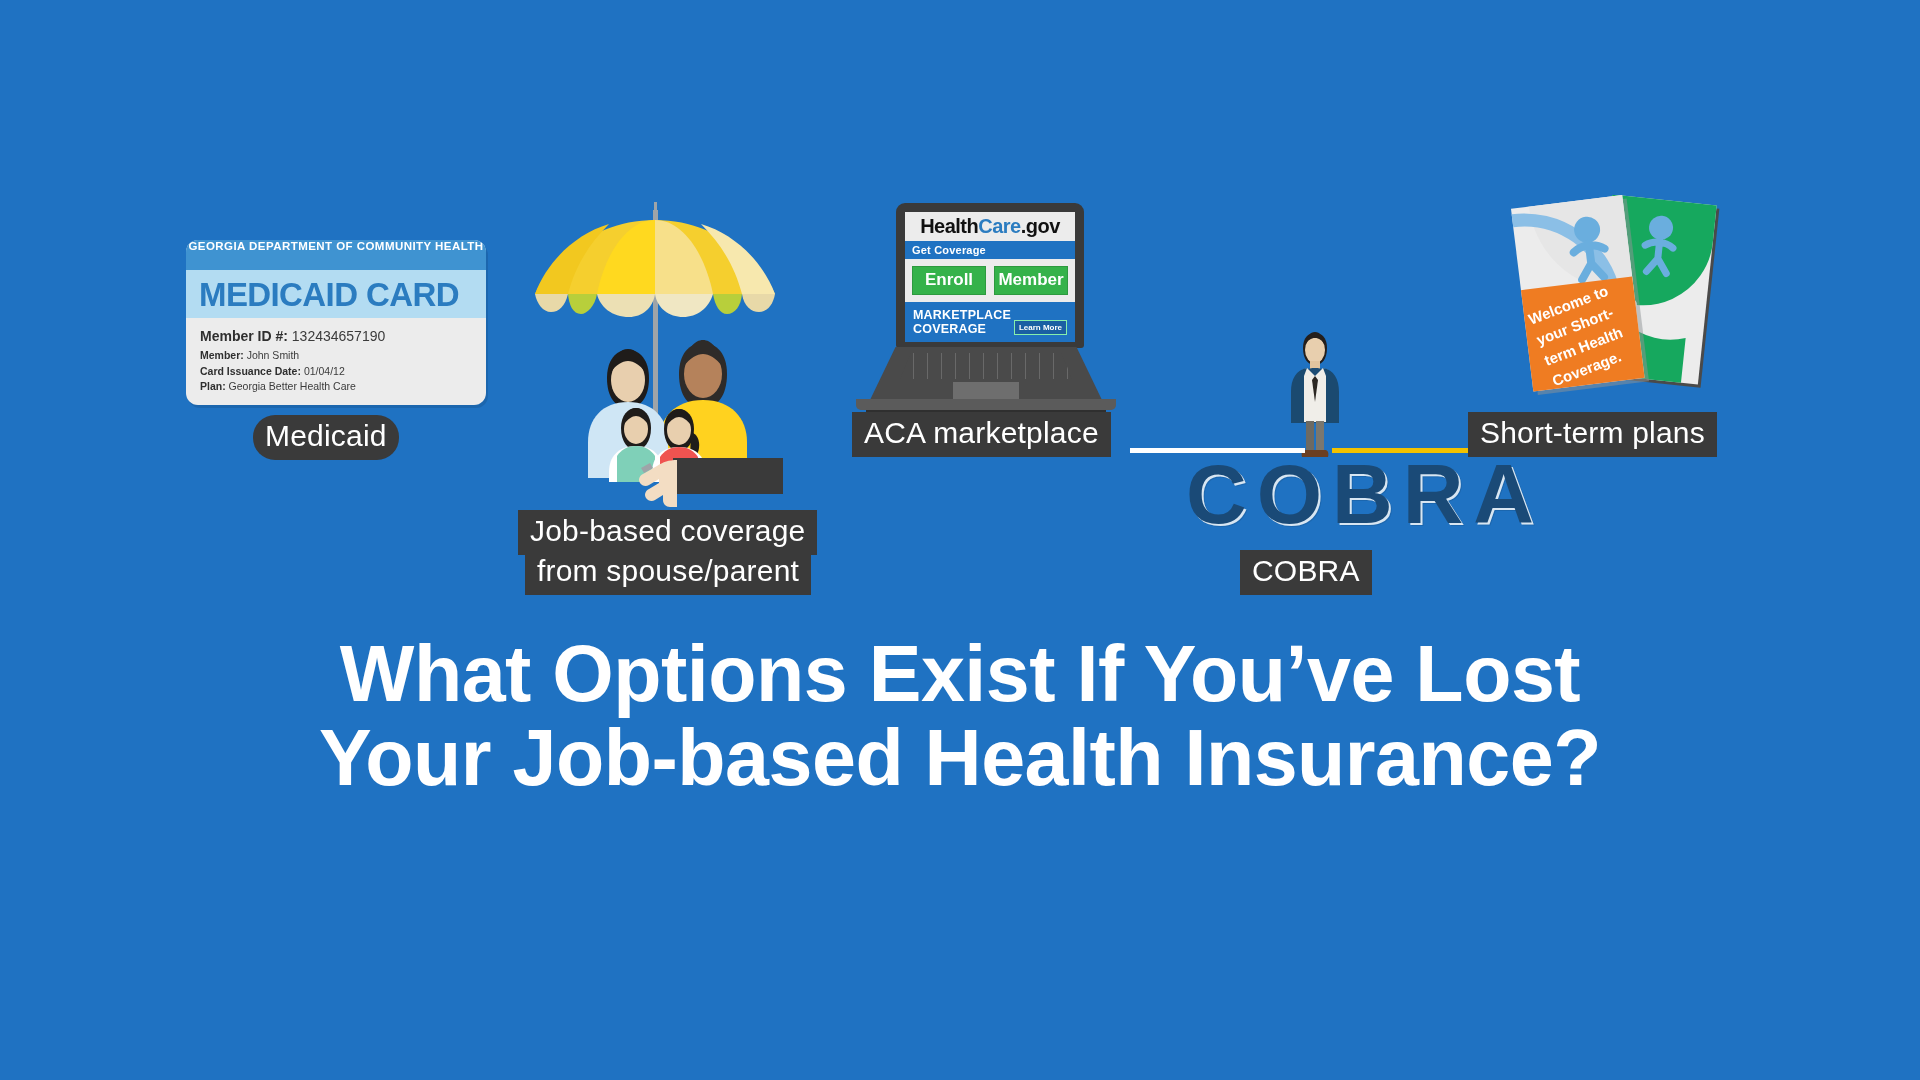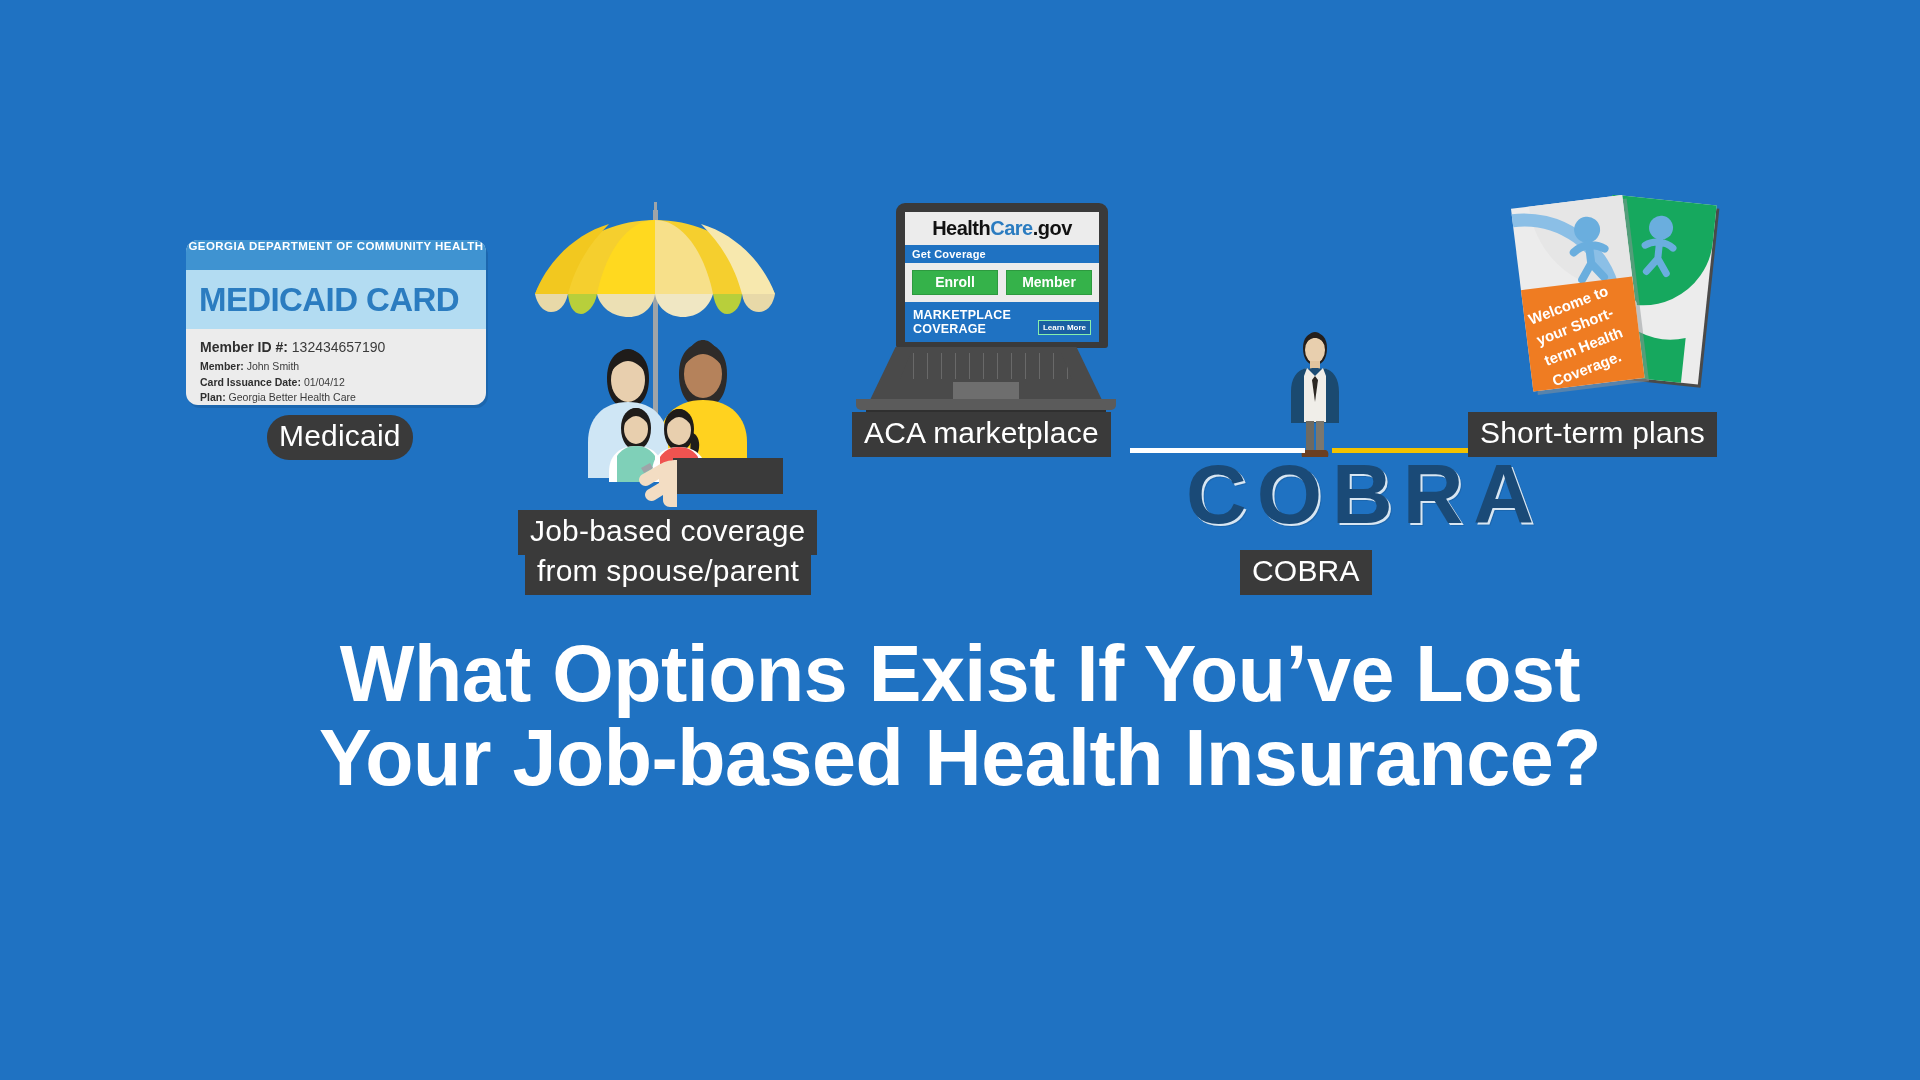--- a/index.html
+++ b/index.html
@@ -37,21 +37,21 @@
   }
   #medicaid-card .hdr {
     height:30px; background:#3f93d1;
     display:flex; justify-content:center;
   }
   #medicaid-card .hdr span {
     color:#ffffff; font-size:11.5px; font-weight:bold;
     letter-spacing:0.45px;
   }
   #medicaid-card .band {
-    height:59px; background:#b3dcf2;
+    height:48px; background:#b3dcf2;
     display:flex; align-items:center; padding-left:13px;
   }
   #medicaid-card .band span {
     color:#2b7cc0; font-size:33px; font-weight:bold;
     letter-spacing:-0.6px; line-height:1;
   }
   #medicaid-card .body { padding:10px 0 0 14px; }
   #medicaid-card .row {
     font-size:10.5px; color:#3b3b3b; margin-bottom:3.5px;
     white-space:nowrap;
@@ -72,39 +72,39 @@
   .family { position:absolute; left:56px; top:122px; }
   .hand-group { position:absolute; left:118px; top:238px; }
   .sleeve {
     position:absolute; left:168px; top:248px;
     width:110px; height:36px; background:#3a3a3a;
   }
 
   
   #laptop-group { position:absolute; left:830px; top:203px; width:300px; height:210px; }
   #laptop-lid {
-    position:absolute; left:66px; top:0; width:212px; height:145px;
+    position:absolute; left:66px; top:0; width:188px; height:145px;
     background:#3a3a3a; border-radius:9px 9px 3px 3px; padding:9px 9px 6px 9px;
   }
   #laptop-screen {
     width:100%; height:100%; background:#ececec; overflow:hidden;
     display:flex; flex-direction:column;
   }
   .scr-logo {
     height:42px; display:flex; align-items:center; justify-content:center;
     font-size:20px; font-weight:bold; letter-spacing:-0.5px;
   }
   .scr-logo .t1 { color:#111; } .scr-logo .t2 { color:#2b7cc0; } .scr-logo .t3 { color:#111; }
   .scr-bar {
     background:#1f72c2; color:#fff; font-size:11px; font-weight:bold;
     padding:3px 7px; letter-spacing:0.2px;
   }
   .scr-btns { display:flex; gap:8px; padding:7px; background:#ececec; }
   .scr-btn {
-    flex:1; background:#35b24a; color:#fff; font-size:14px; font-weight:bold;
+    flex:1; background:#35b24a; color:#fff; font-size:17px; font-weight:bold;
     text-align:center; padding:3px 0 4px; border:1px solid #2d9a3f;
   }
   .scr-foot {
     flex:1; background:#1f72c2; color:#fff; padding:6px 8px;
     display:flex; align-items:flex-start; justify-content:space-between;
   }
   .scr-foot .mk { font-size:12.5px; font-weight:bold; line-height:1.12; letter-spacing:0.2px; }
   .scr-foot .lm {
     background:#1a5fa3; border:1px solid #86efac; color:#fff; font-size:8px;
     font-weight:bold; padding:2px 4px; margin-top:12px; white-space:nowrap;
@@ -186,21 +186,21 @@
         <b>Card Issuance Date:</b>
         <span>01/04/12</span>
       </div>
       <div class="row">
         <b>Plan:</b>
         <span>Georgia Better Health Care</span>
       </div>
     </div>
   </div>
 
-  <div class="chip" style="left:267px; top:415px;border-radius:22px;">Medicaid</div>
+  <div class="chip" style="left:253px; top:415px;border-radius:22px;">Medicaid</div>
 
   <div id="umbrella-group">
     <div class="umb-tip"></div>
     <div class="umb-pole"></div>
 
     <svg class="umb-canopy" width="300" height="110" viewBox="0 0 300 110">
       <path d="M150 2 C 95 2 48 36 30 76 L 270 76 C 252 36 205 2 150 2 Z" fill="#f5cf2e"></path>
       <path d="M150 2 C 122 2 100 36 92 76 L 150 76 Z" fill="#ffd91f"></path>
       <path d="M150 2 C 178 2 200 36 208 76 L 150 76 Z" fill="#f7e08a"></path>
       <path d="M30 76 C 42 44 70 16 104 6 C 82 28 70 50 63 76 Z" fill="#f2c81f"></path>

